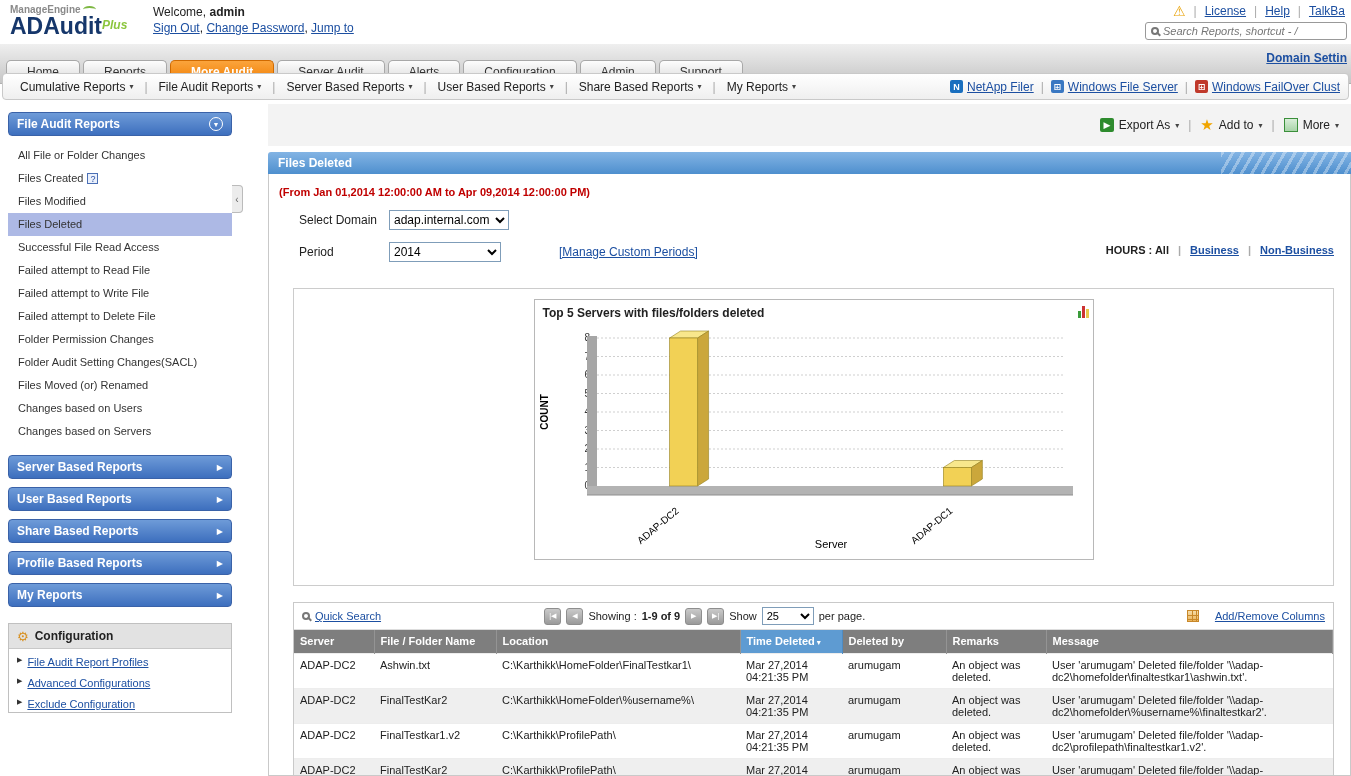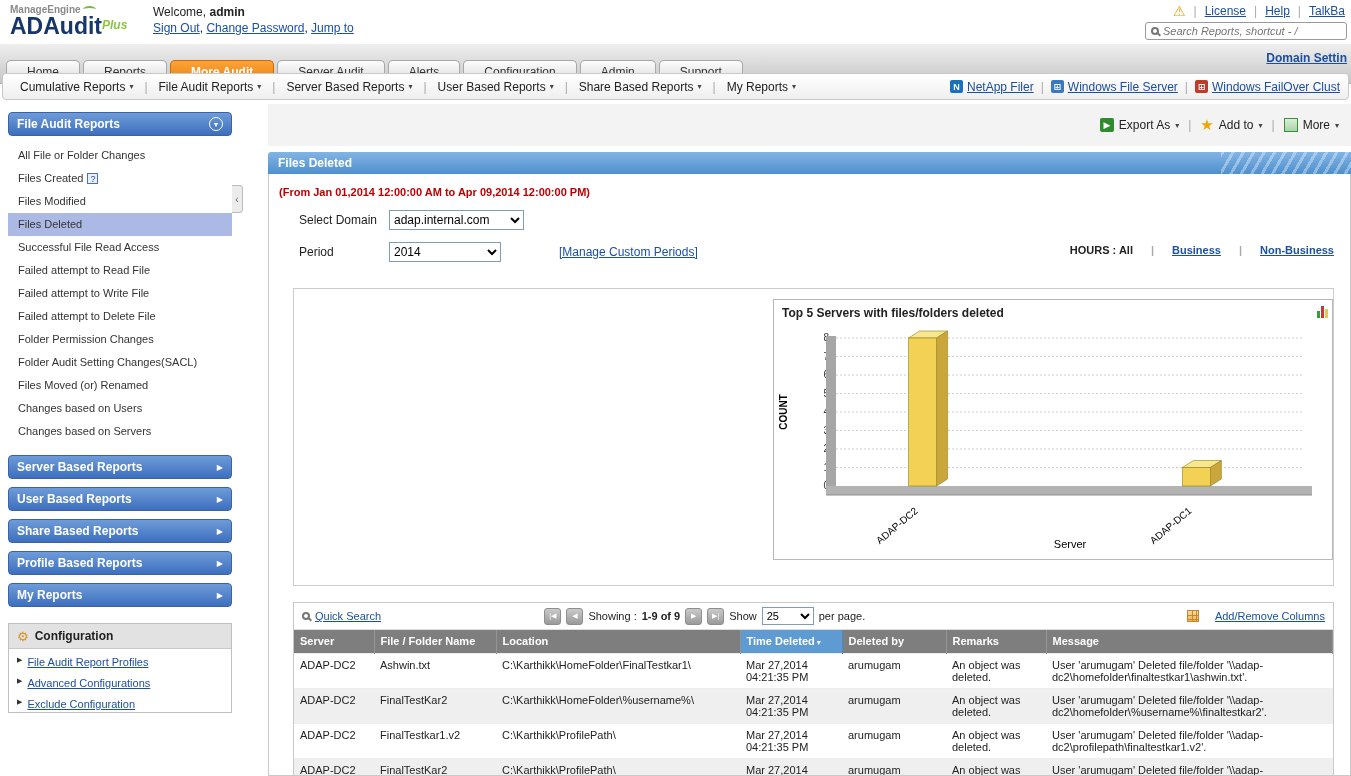--- a/index.html
+++ b/index.html
@@ -65,29 +65,29 @@
   .icon-export{width:14px;height:14px;background:#2E8B2E;border-radius:2px;color:#fff;font-size:9px;display:flex;align-items:center;justify-content:center}
   .icon-star{color:#F0A500;font-size:15px}
   .icon-more{width:14px;height:14px;border:1px solid #3A8F3A;background:linear-gradient(#D9EED9,#A8D4A8);display:inline-block}
   .title-bar{height:22px;margin-top:6px;background:linear-gradient(#83B4E4,#4E8FCE);border-radius:3px 0 0 0;color:#fff;font-weight:bold;font-size:12px;line-height:22px;padding-left:10px;position:relative;overflow:hidden}
   .title-bar::after{content:'';position:absolute;right:0;top:0;bottom:0;width:130px;background:repeating-linear-gradient(120deg,rgba(255,255,255,.35) 0 3px,transparent 3px 9px)}
   .report-body{position:absolute;top:70px;left:0;right:0;bottom:0;border:1px solid #C9C9C9;border-top:none;background:#fff;overflow:hidden}
   .period-note{color:#C00000;font-weight:bold;font-size:11px;margin:12px 0 0 10px}
   .form-row{display:flex;align-items:center;margin:12px 0 0 30px;font-size:12px;position:relative}
   .form-label{width:90px}
   select.classic{border:1px solid #7F9DB9;background:#fff;font-size:12px;height:20px;font-family:inherit}
-  #domain-select{width:135px}
+  #domain-select{width:120px}
   #period-select{width:112px}
   #pagesize-select{width:52px;height:18px;font-size:11px}
   .mcp-link{margin-left:58px;font-size:12px}
-  .hours{position:absolute;right:16px;top:2px;font-size:11px;font-weight:bold;display:flex;gap:16px;align-items:center}
+  .hours{position:absolute;right:16px;top:2px;font-size:11px;font-weight:bold;display:flex;gap:7px;align-items:center}
   .hours .lnk{font-weight:bold}
 
   
-  .chart-panel{margin:26px 16px 0 24px;border:1px solid #CCC;height:298px;display:flex;justify-content:flex-end;align-items:flex-start;padding-top:10px;background:#fff}
+  .chart-panel{margin:26px 16px 0 24px;border:1px solid #CCC;height:298px;display:flex;justify-content:center;align-items:flex-start;padding-top:10px;background:#fff}
   .chart-box{width:560px;border:1px solid #B8B8B8;background:#fff;position:relative}
   .chart-title-row{height:26px;display:flex;align-items:center;padding:0 8px;font-weight:bold;font-size:12px}
   .chart-icon{position:absolute;right:4px;top:5px;display:flex;align-items:flex-end;gap:1px;height:13px;cursor:pointer}
   .chart-icon i{display:block;width:3px}
   .ci-g{height:7px;background:#3A9B3A}.ci-r{height:12px;background:#CC3333}.ci-y{height:9px;background:#E8C84C}
 
   
   .table-wrap{margin:16px 16px 0 24px;border:1px solid #C9C9C9;background:#fff}
   .table-controls{height:27px;display:flex;align-items:center;padding:0 8px;font-size:11px;border-bottom:1px solid #DDD;gap:5px}
   .qsearch{display:flex;align-items:center;gap:5px}

